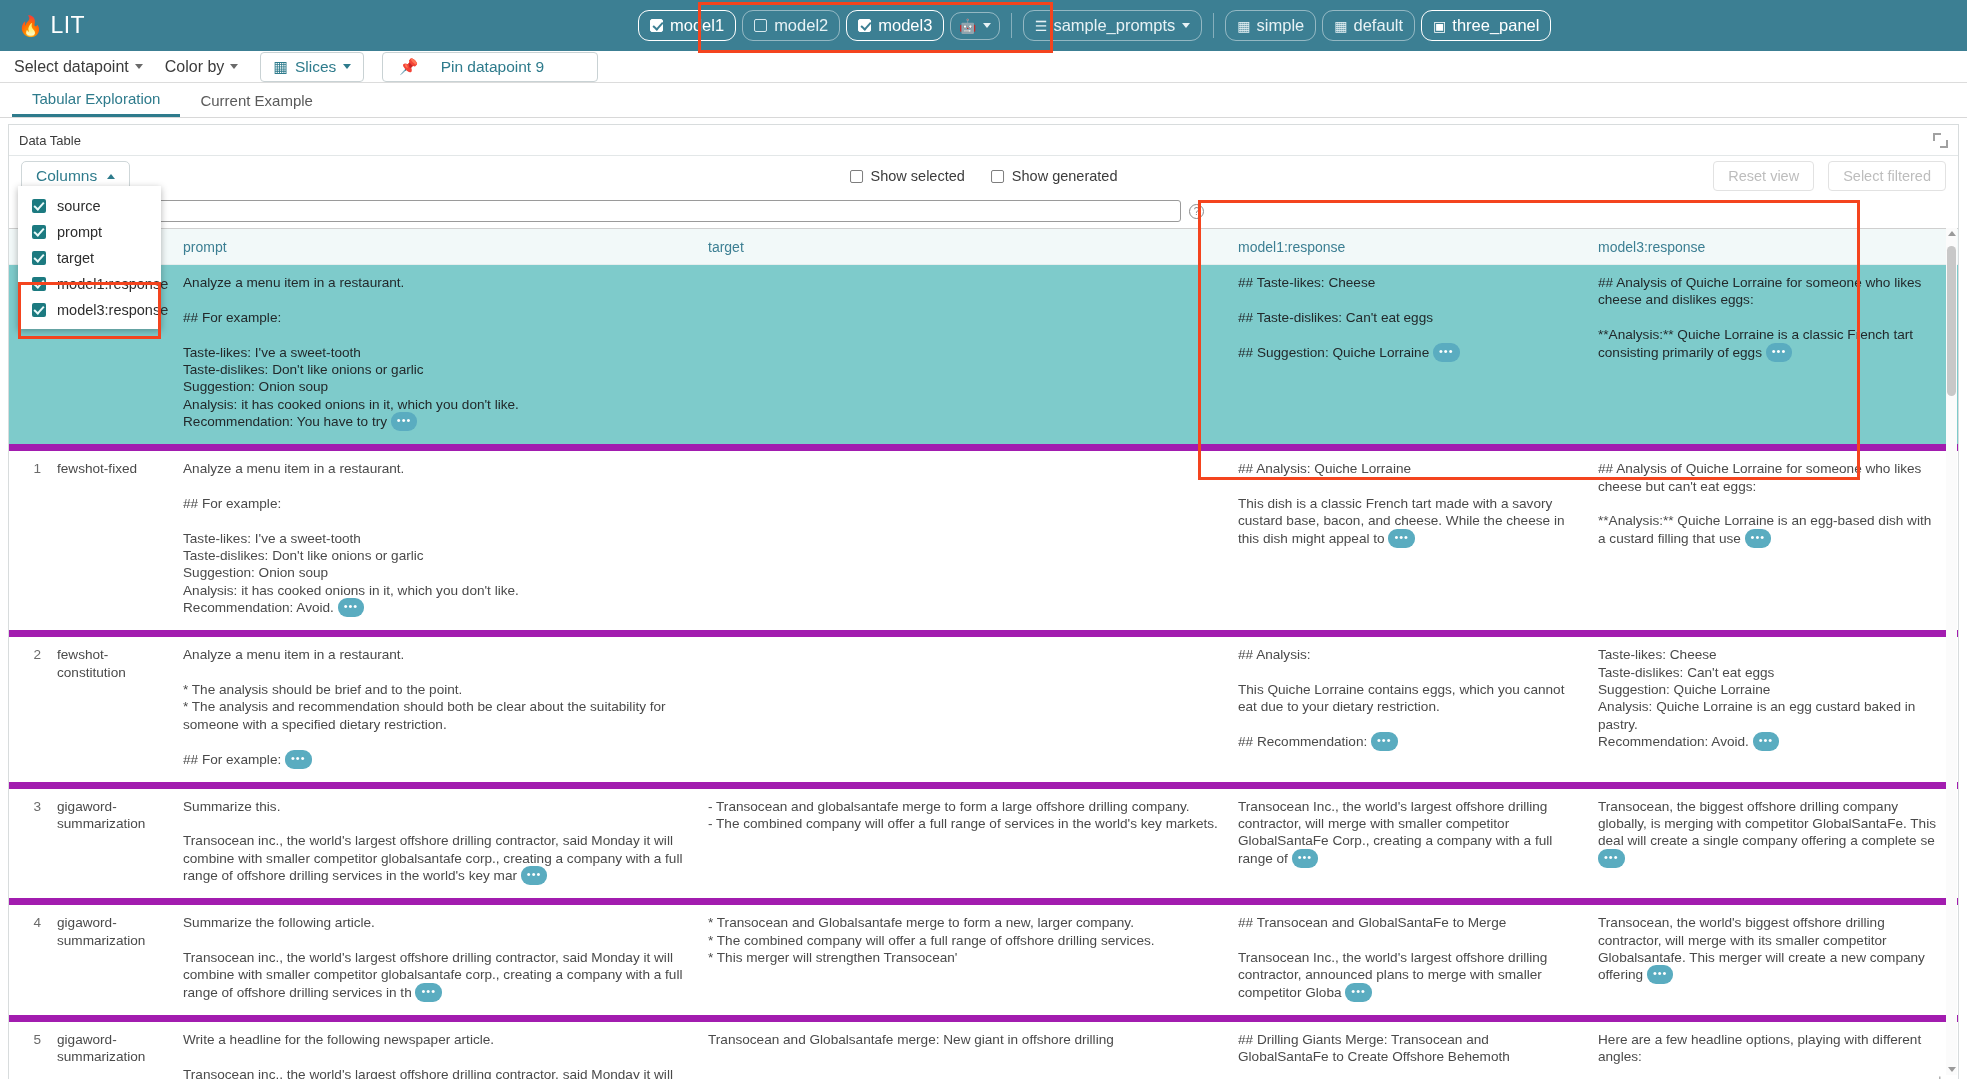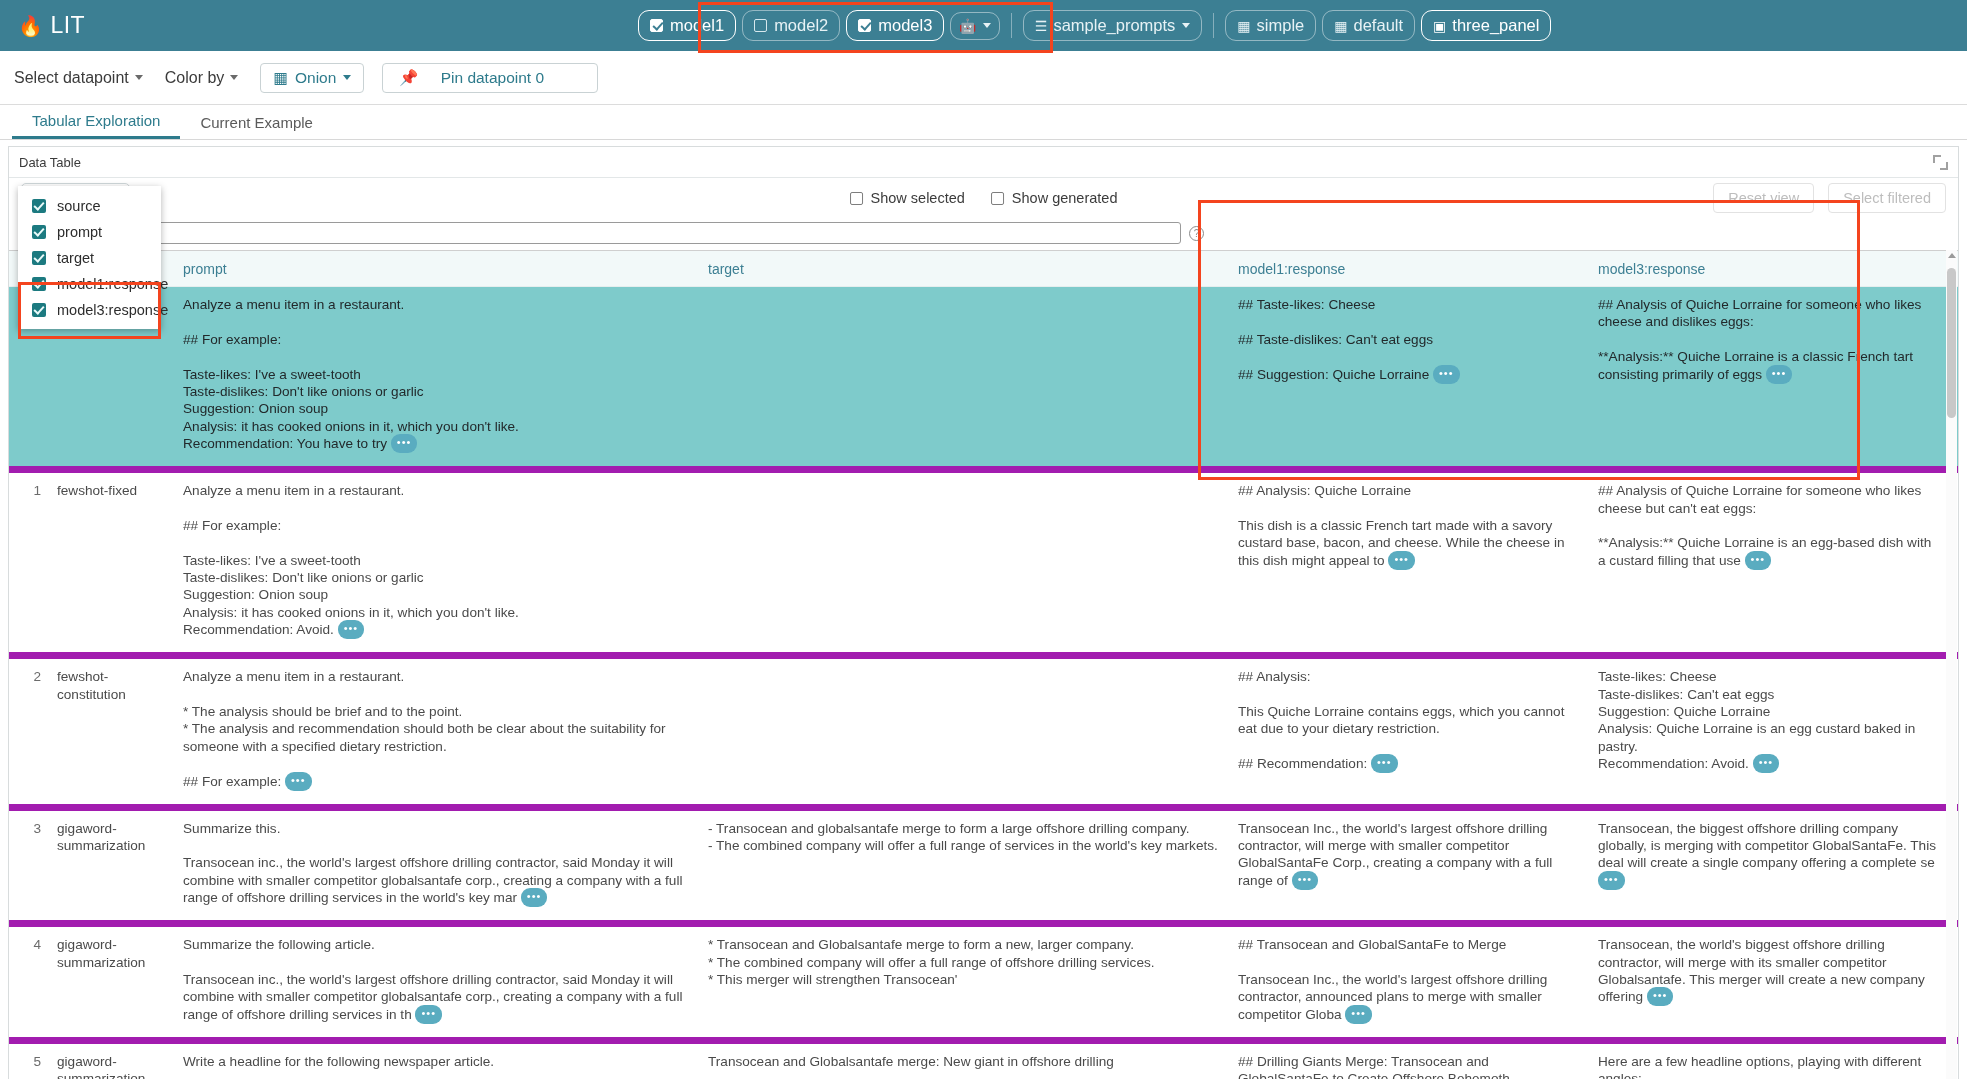--- a/index.html
+++ b/index.html
@@ -78,21 +78,21 @@
   
   .annot {
     position: absolute;
     border: 3px solid #f4441e;
     pointer-events: none;
     z-index: 60;
   }
 
   
   .toolbar2 {
-    height: 54px;
+    height: 32px;
     background: #fff;
     border-bottom: 1px solid #dcdcdc;
     display: flex; align-items: center;
     padding: 0 8px;
     gap: 10px;
   }
   .t2item {
     color: #3b3b3b; font-size: 16px;
     display: flex; align-items: center; gap: 6px;
     padding: 3px 6px; cursor: pointer; white-space: nowrap;
@@ -390,26 +390,26 @@
   <div class="t2item">
     <span>Select datapoint</span>
     <span class="caret-d-dark"></span>
   </div>
   <div class="t2item">
     <span>Color by</span>
     <span class="caret-d-dark"></span>
   </div>
   <div class="t2btn" style="margin-left:6px;">
     <span>▦</span>
-    <span>Onion</span>
+    <span>Slices</span>
     <span class="chev"></span>
   </div>
   <div class="t2btn wide" style="margin-left:8px;">
     <span>📌</span>
-    <span>Pin datapoint 0</span>
+    <span>Pin datapoint 9</span>
   </div>
 </div>
 
 <div class="tabs">
   <div class="tab active">
     <span>Tabular Exploration</span>
   </div>
   <div class="tab">
     <span>Current Example</span>
   </div>

